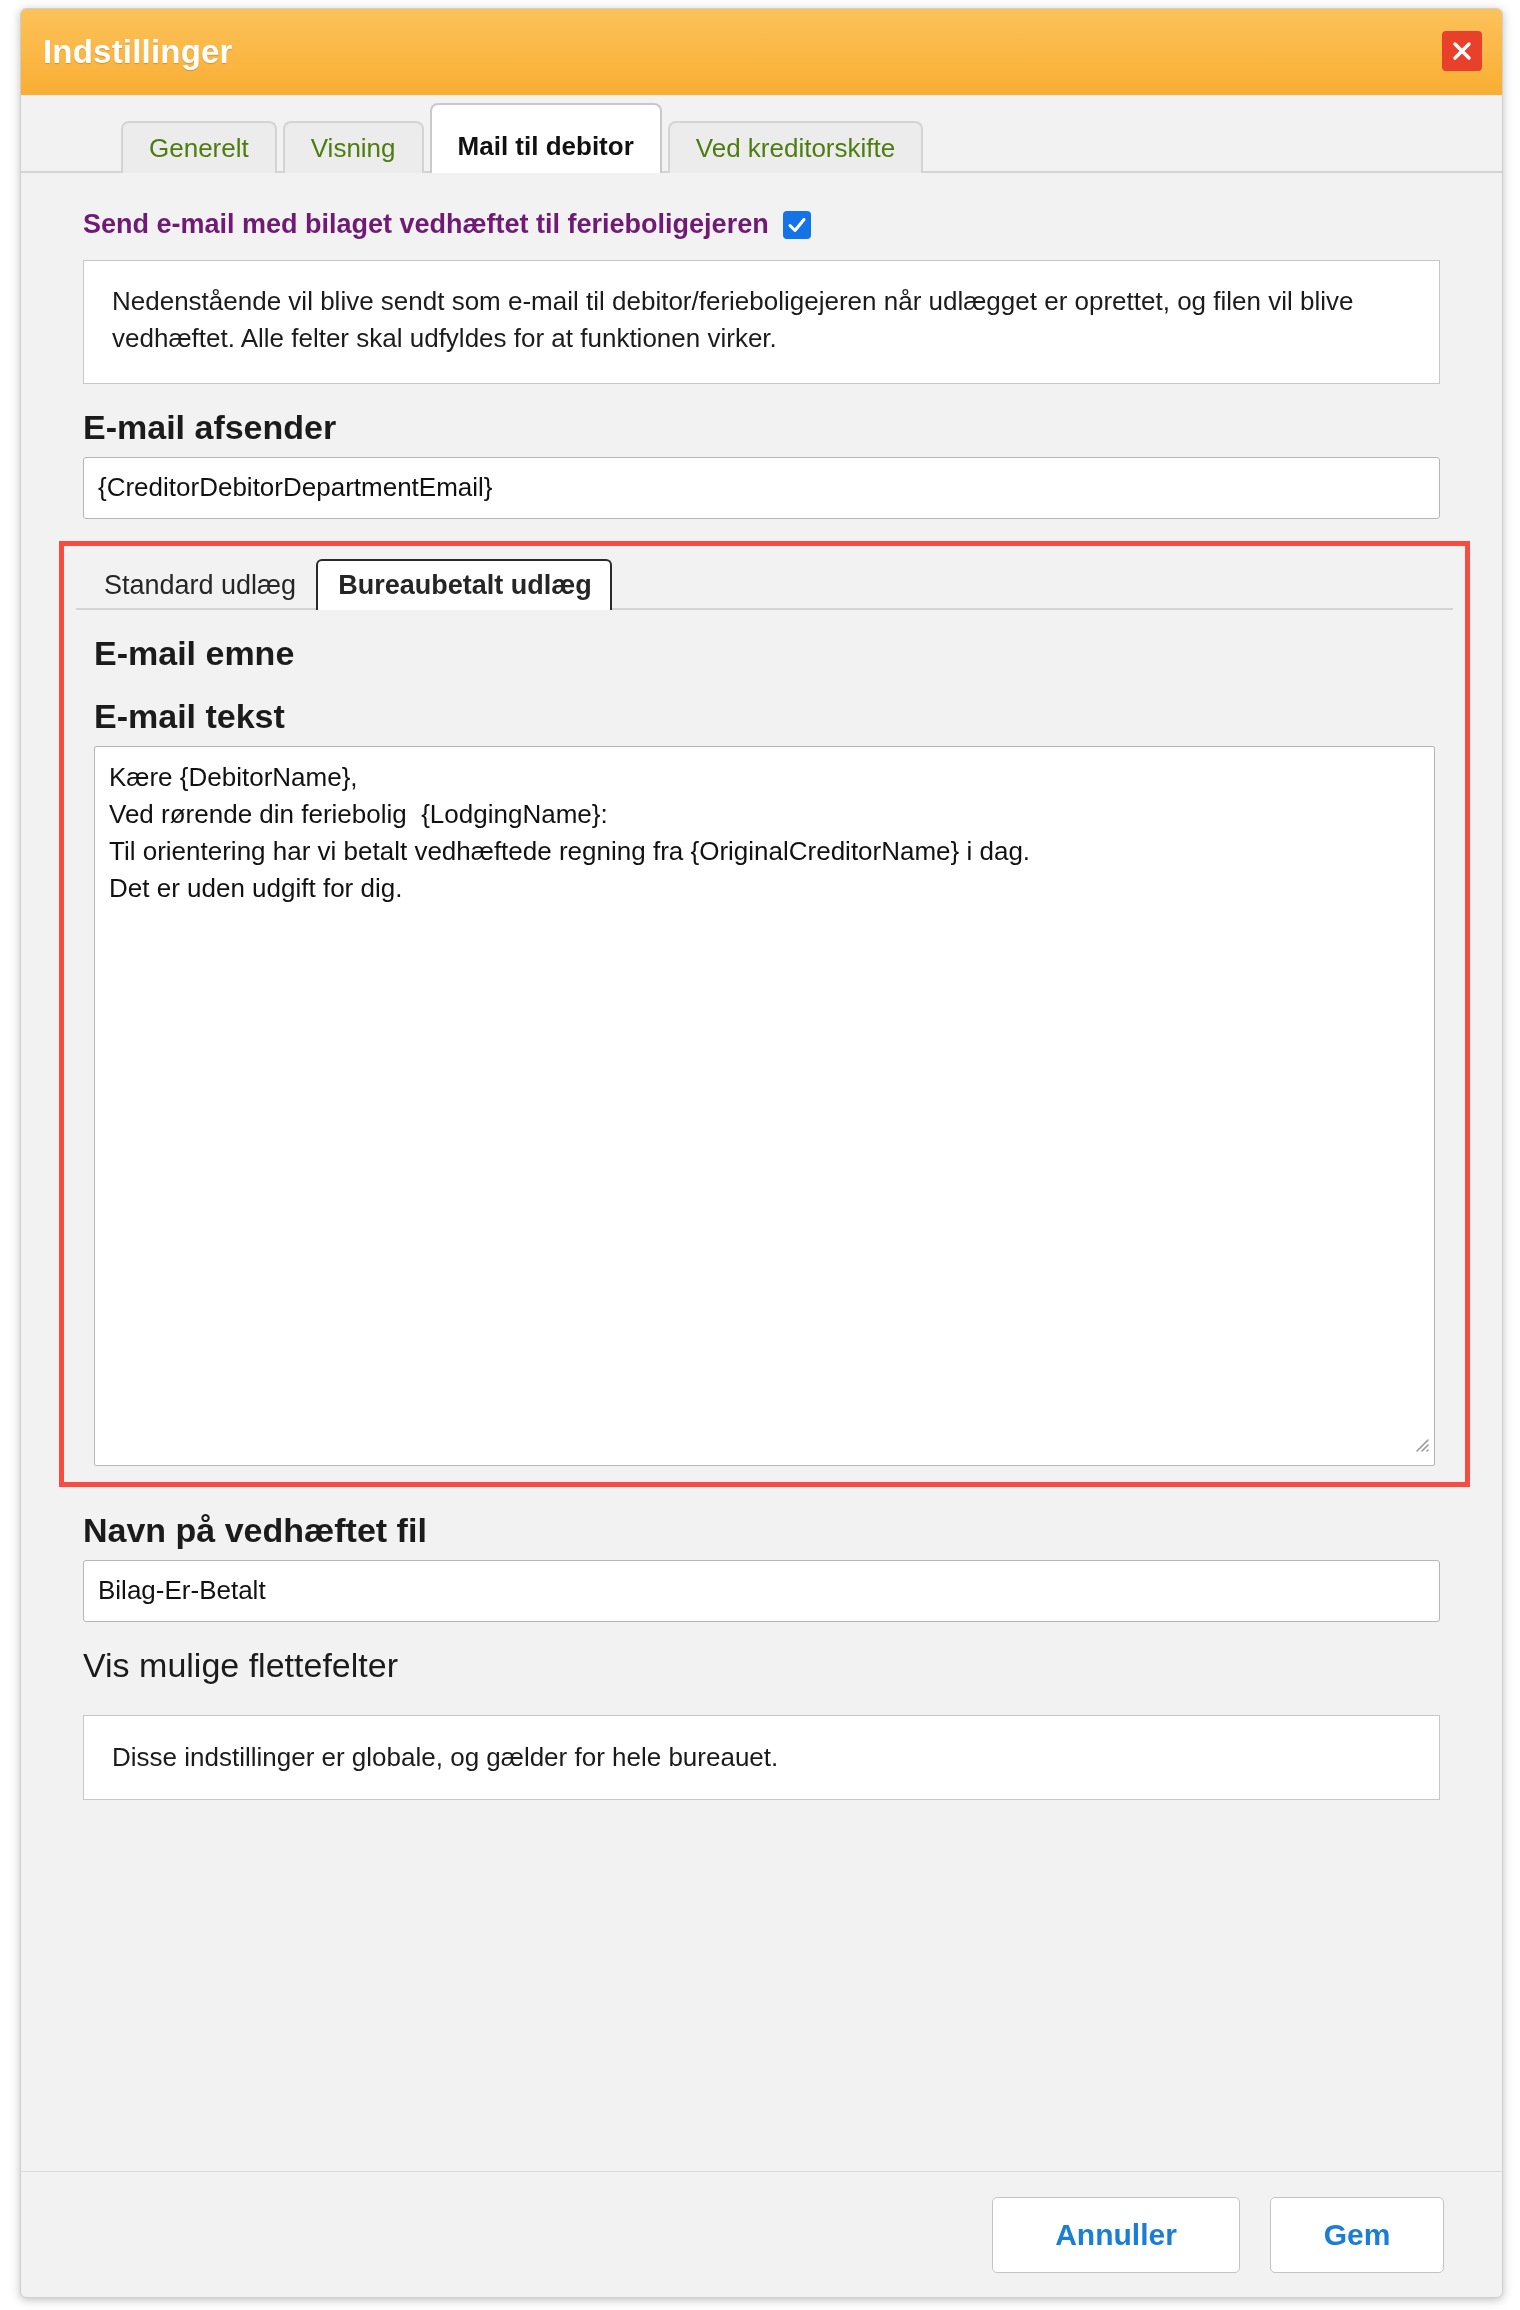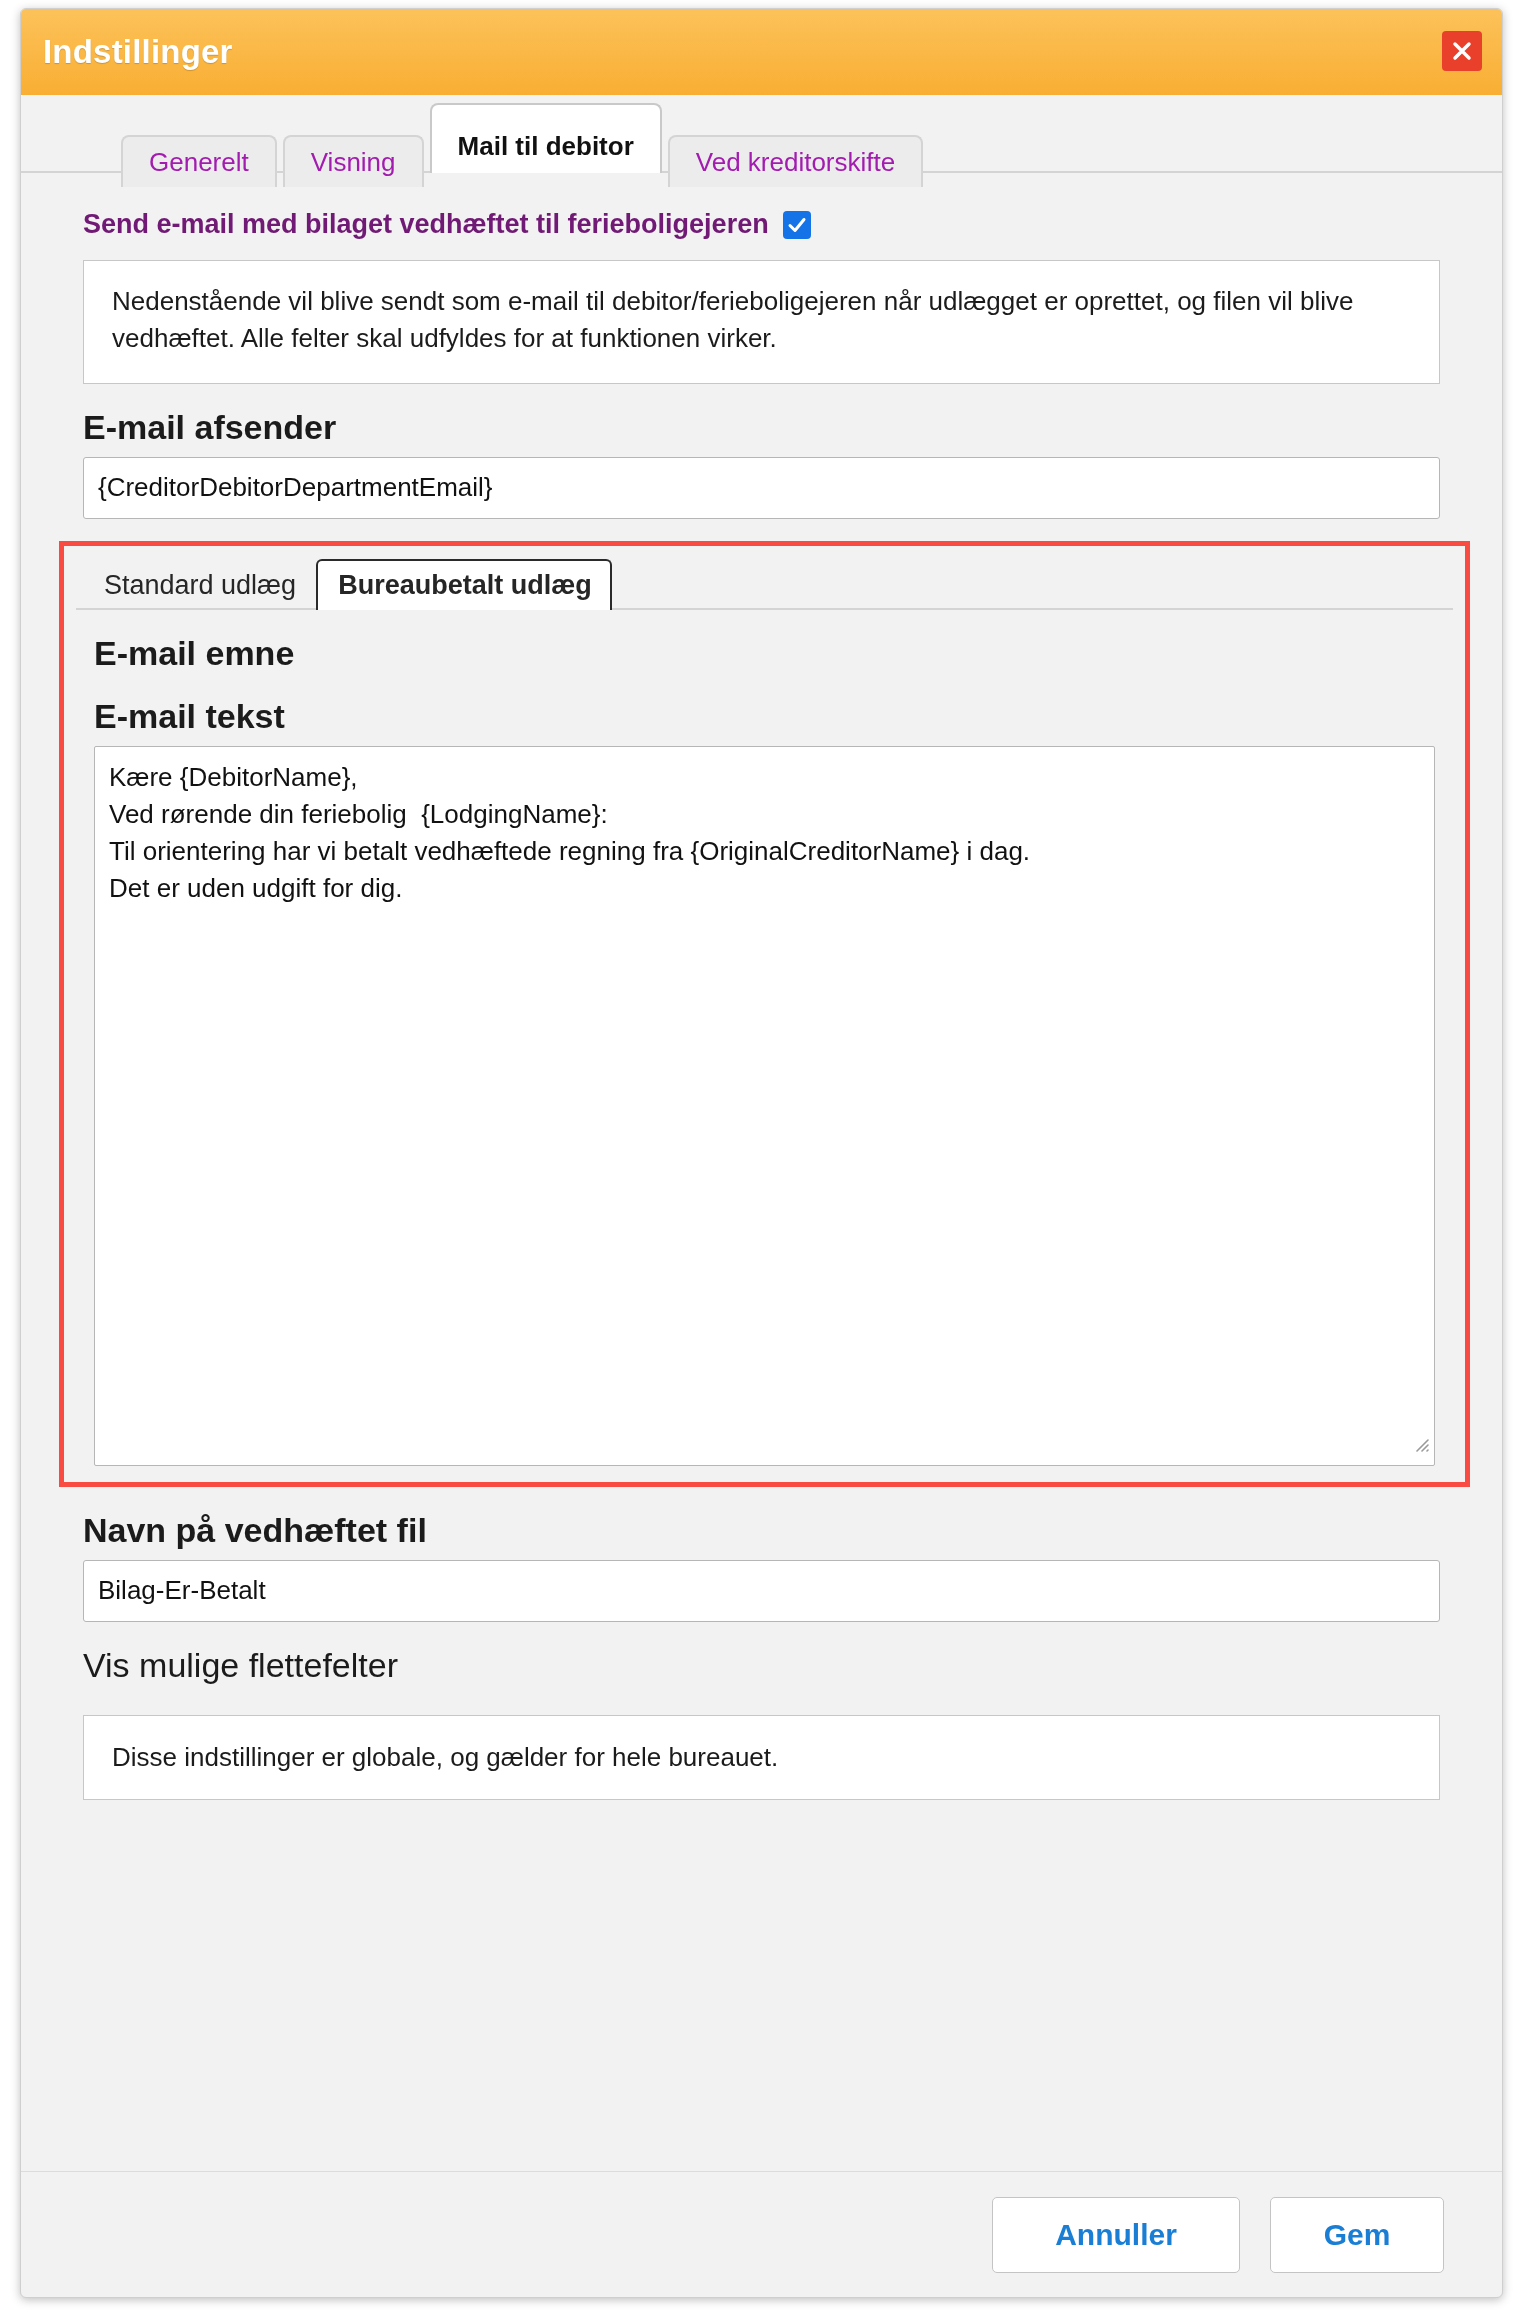--- a/index.html
+++ b/index.html
@@ -64,32 +64,32 @@
     margin-top: 22px;
     padding-left: 100px;
     display: flex;
     align-items: flex-end;
     border-bottom: 2px solid #d4d4d4;
     flex: 0 0 auto;
     height: 56px;
   }
   .tab {
     font-size: 26px;
-    color: #a21caf;
+    color: #4d7c0f;
     padding: 11px 26px 10px 26px;
     background: #ececec;
     border: 2px solid #d4d4d4;
     border-bottom: none;
     border-top-left-radius: 8px;
     border-top-right-radius: 8px;
     margin-right: 6px;
     cursor: pointer;
     line-height: 1.1;
     position: relative;
-    top: 16px;
+    top: 2px;
   }
   .tab.active {
     background: #ffffff;
     color: #111;
     font-weight: bold;
     border-color: #c9c9c9;
     padding-top: 27px;
     padding-bottom: 12px;
     top: 2px;
     z-index: 2;

